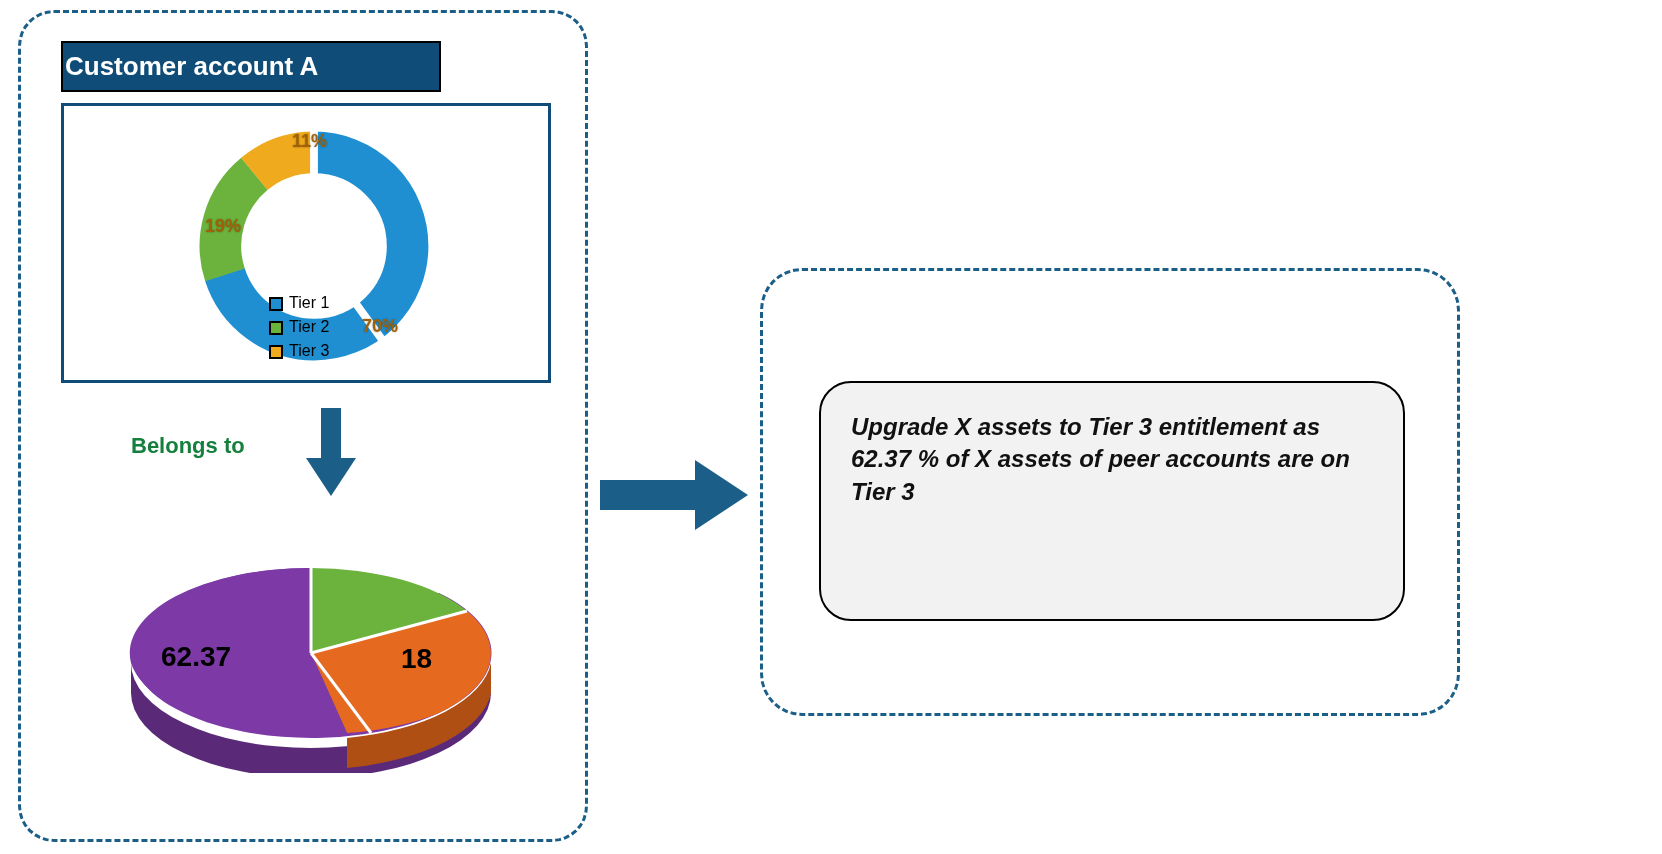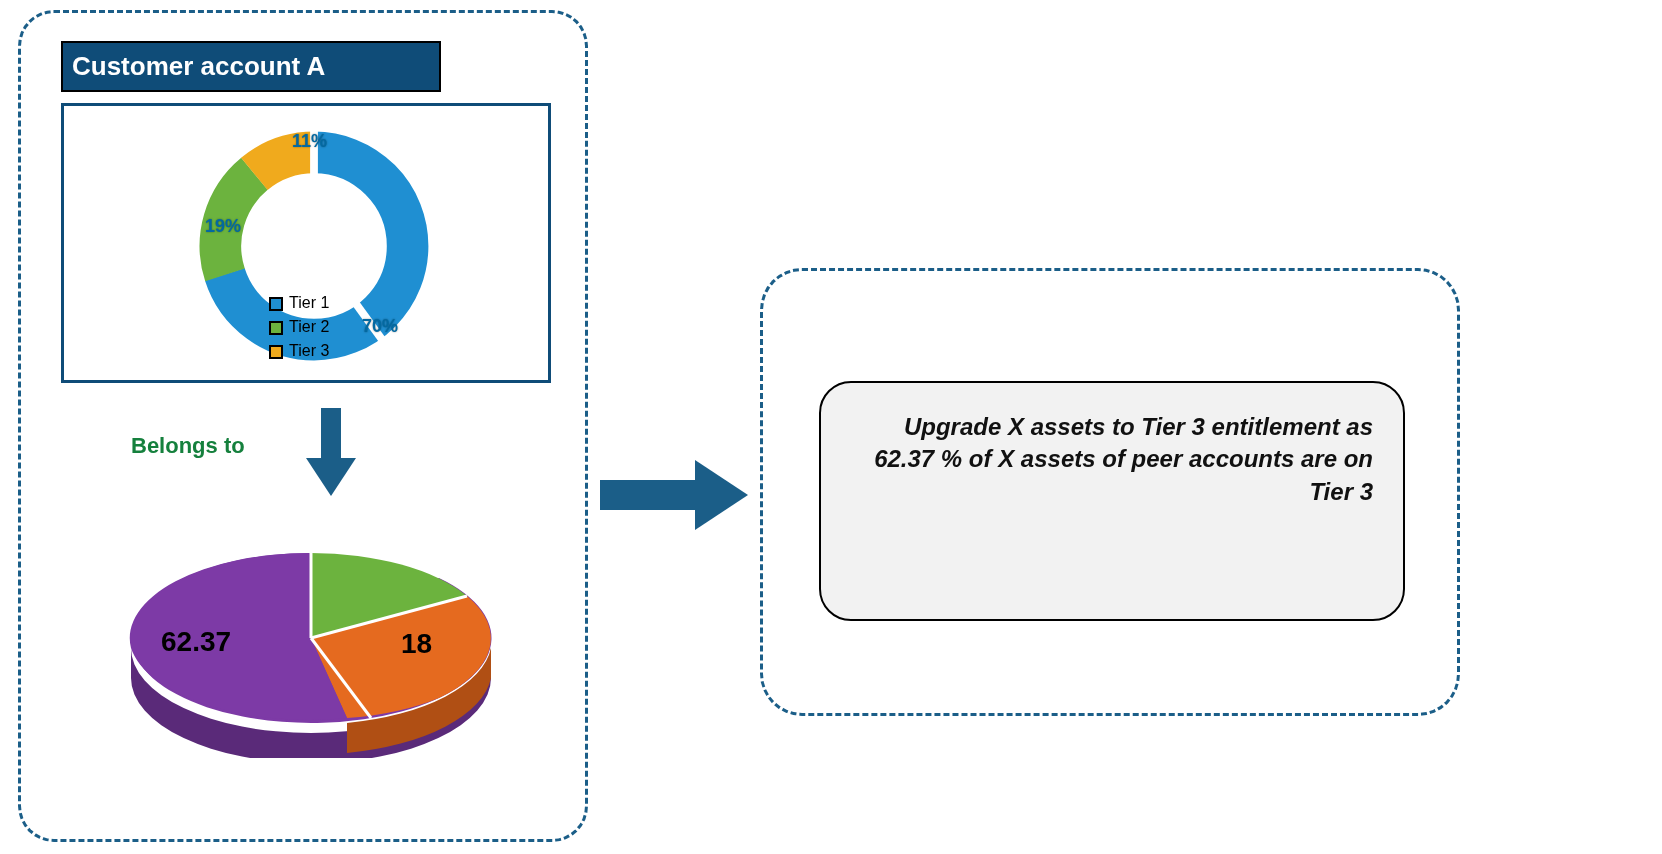--- a/index.html
+++ b/index.html
@@ -21,21 +21,21 @@
   }
   .panel-right {
     left: 760px; top: 268px; width: 700px; height: 448px;
     border-radius: 42px;
   }
   .title-bar {
     background: #0f4c78;
     border: 2px solid #000;
     color: #fff;
     font-weight: bold;
-    padding: 8px 9px;
+    padding: 8px 2px;
     display: inline-block;
   }
   .title-left {
     position: absolute;
     left: 40px; top: 28px;
     font-size: 26px;
     width: 380px;
   }
   .title-right {
     position: absolute;
@@ -72,21 +72,21 @@
     font-weight: bold;
     font-size: 22px;
   }
   .arrow-down {
     position: absolute;
     left: 280px; top: 395px;
     width: 60px; height: 90px;
   }
   .pie3d-wrap {
     position: absolute;
-    left: 70px; top: 505px;
+    left: 70px; top: 520px;
     width: 440px; height: 240px;
   }
   .pie3d-legend {
     position: absolute;
     left: 62px; top: 782px;
     font-size: 24px;
     font-weight: bold;
     white-space: nowrap;
   }
   .pie3d-legend .item { display:inline-block; margin-right:40px; vertical-align:middle; }
@@ -96,33 +96,32 @@
     width: 150px; height: 90px;
   }
   .rec-box {
     position: absolute;
     left: 56px; top: 110px;
     width: 586px; height: 240px;
     background: #f2f2f2;
     border: 2px solid #000;
     border-radius: 32px;
     padding: 28px 30px;
-    text-align: right;
   }
   .rec-text {
     font-size: 24px;
     font-style: italic;
     font-weight: bold;
     color: #111;
     line-height: 1.35;
   }
   .donut-label {
     position: absolute;
     font-weight: bold;
-    color: #0369a1;
+    color: #a16207;
     font-size: 18px;
     text-shadow: 0 0 2px rgba(0,0,0,.4);
   }
   .pie-label {
     position: absolute;
     font-weight: bold;
     color: #000;
     font-size: 28px;
   }
 </style>

